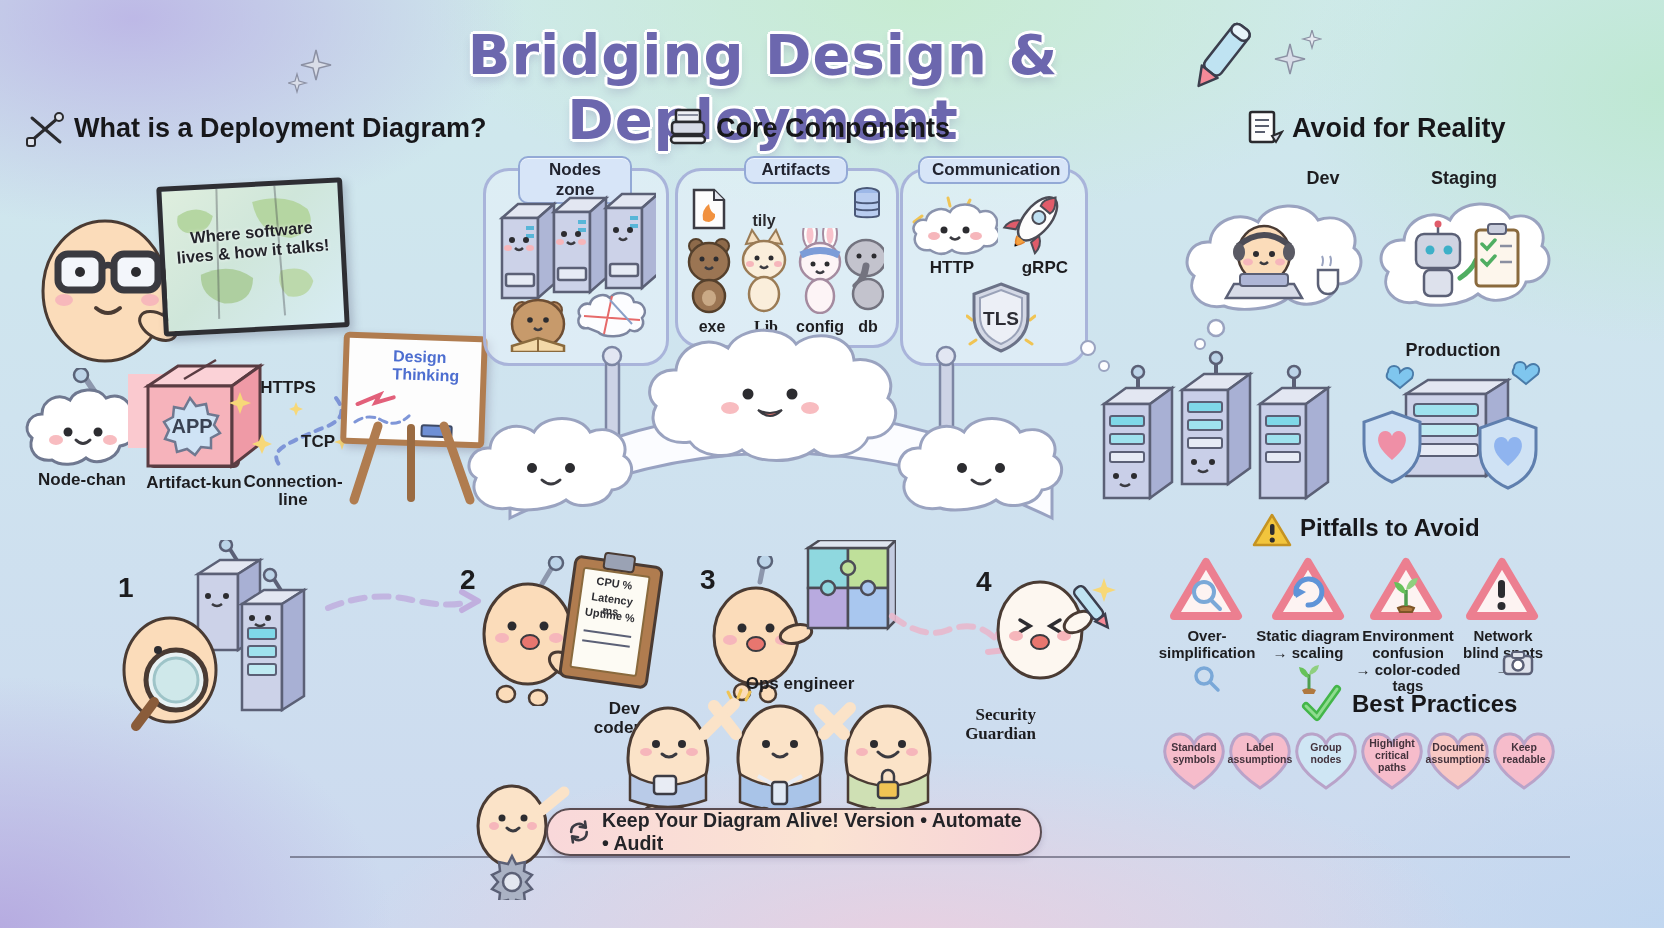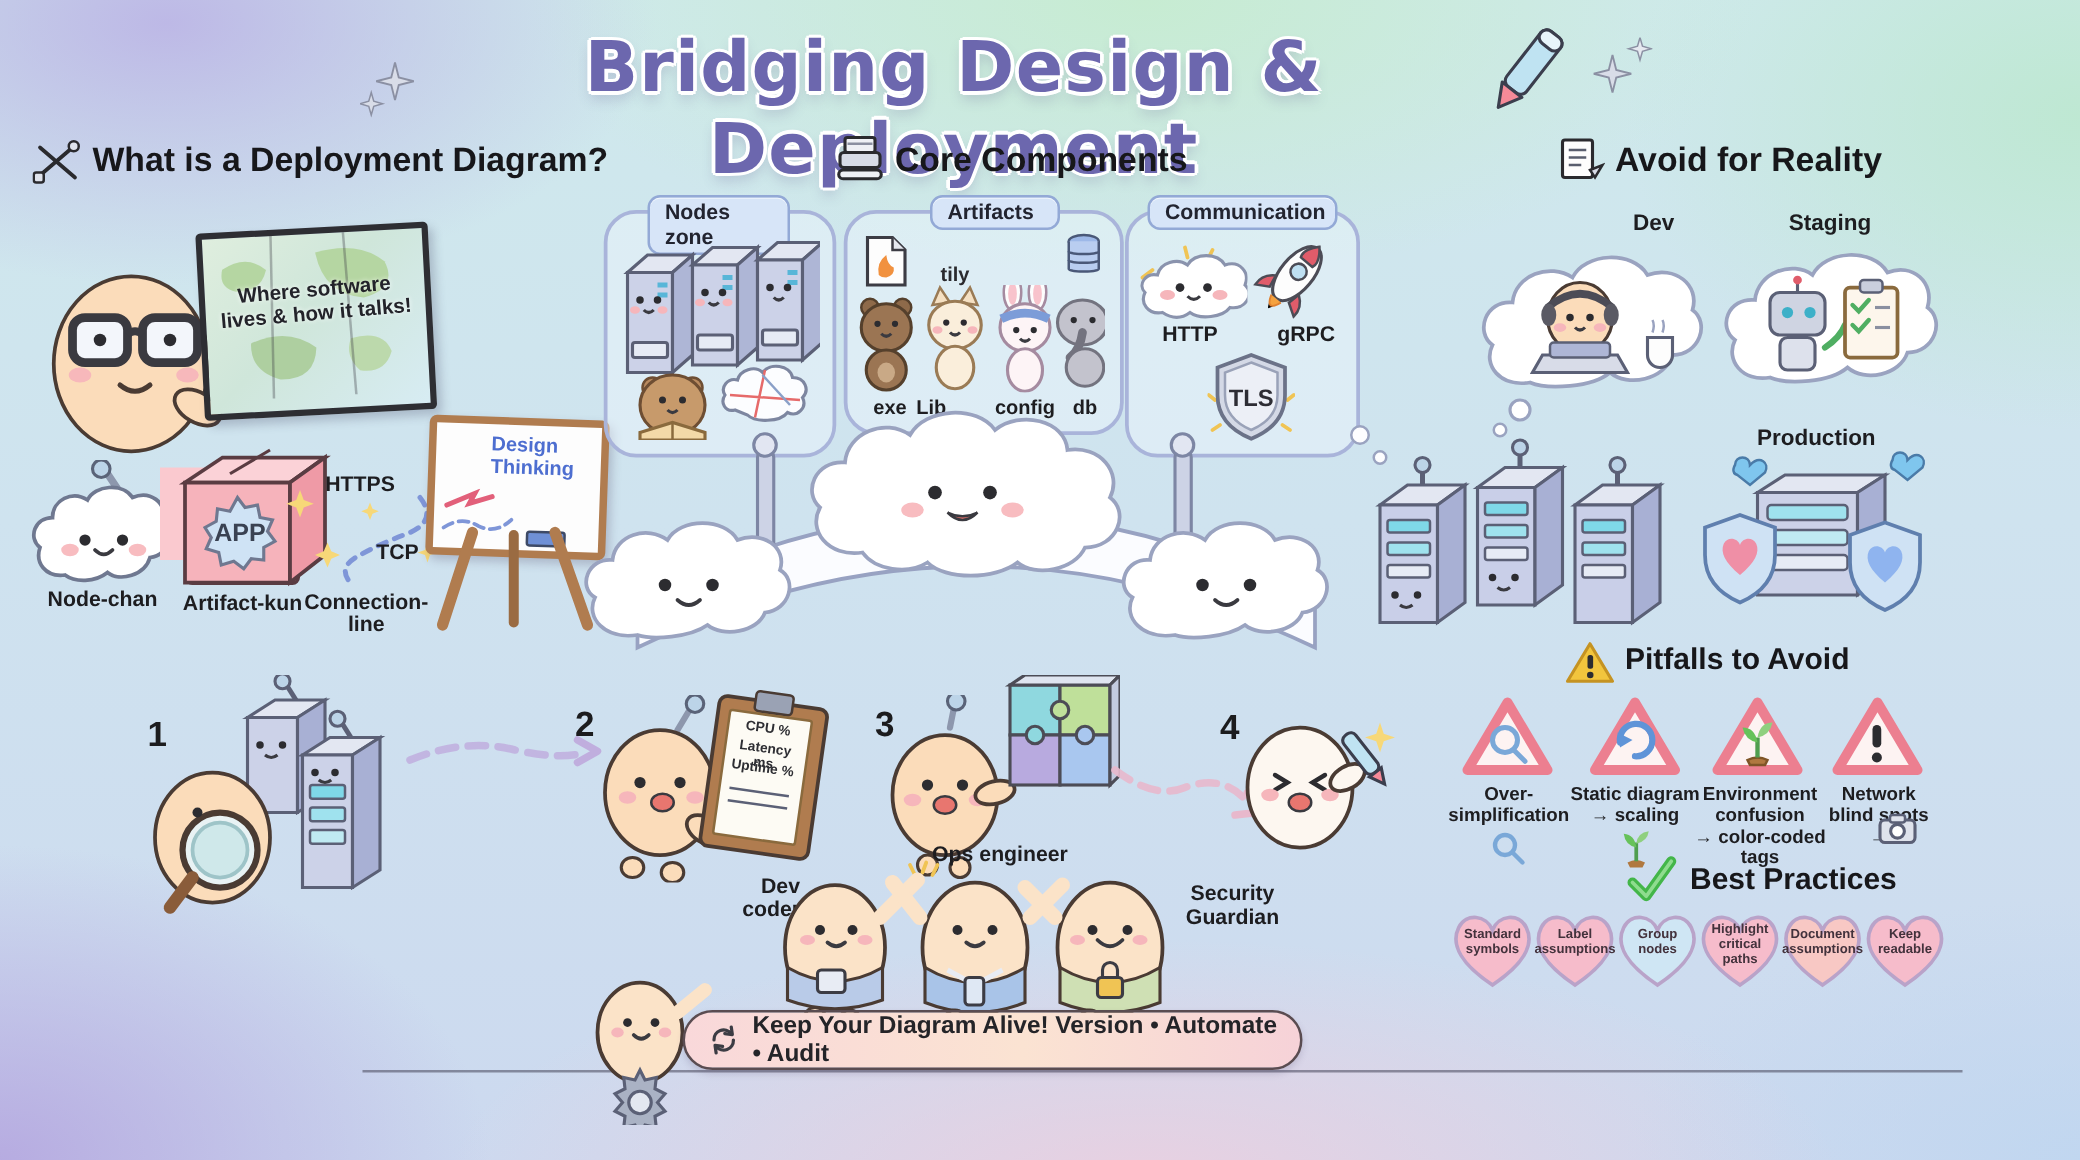--- a/index.html
+++ b/index.html
@@ -21,21 +21,21 @@
     font-family:"DejaVu Sans",sans-serif;font-weight:bold;font-size:56px;letter-spacing:1px;
     color:#6c67ae;
     text-shadow:3px 0 0 #fff,-3px 0 0 #fff,0 3px 0 #fff,0 -3px 0 #fff,2px 2px 0 #fff,-2px -2px 0 #fff,2px -2px 0 #fff,-2px 2px 0 #fff,0 6px 10px rgba(90,80,140,.25);
   }
   .h2{font-weight:bold;font-size:27px;color:#17171a;}
   .h3{font-weight:bold;font-size:24px;color:#17171a;}
   .lbl{font-weight:bold;font-size:17px;color:#1d1d20;text-align:center;}
   .small-lbl{font-weight:bold;font-size:15px;color:#1d1d20;text-align:center;line-height:1.12;}
   .pill{
     background:#d7e5f8;border:2px solid #93a9d6;border-radius:10px;
-    font-weight:bold;font-size:17px;color:#222430;text-align:left;
+    font-weight:bold;font-size:17px;color:#222430;text-align:center;
     padding:2px 12px;box-shadow:0 1px 0 rgba(255,255,255,.6) inset;
   }
   .panel{
     border:3px solid #a9b4da;border-radius:26px;
     background:rgba(241,248,255,.42);
   }
   .heart-txt{
     position:absolute;left:0;top:16px;width:100%;text-align:center;
     font-weight:bold;font-size:10.5px;line-height:1.12;color:#43323c;white-space:pre-line;
   }
@@ -271,21 +271,21 @@
 
     <g transform="translate(160,4)">
       <ellipse cx="22" cy="26" rx="20" ry="18" fill="#c3c3cd" stroke="#73737f" stroke-width="2.5"></ellipse>
       <path d="M22 34 Q20 48 12 54" stroke="#73737f" stroke-width="7" fill="none" stroke-linecap="round"></path>
       <circle cx="15" cy="24" r="2.5" fill="#2c2c30"></circle>
         <circle cx="30" cy="24" r="2.5" fill="#2c2c30"></circle>
       <ellipse cx="24" cy="62" rx="15" ry="15" fill="#c3c3cd" stroke="#73737f" stroke-width="2.5"></ellipse>
     </g>
   </svg>
   <div class="abs small-lbl" style="left:688px;top:318px;width:48px;font-size:16px;">exe</div>
-  <div class="abs small-lbl" style="left:721px;top:318px;width:48px;font-size:16px;">Lib</div>
+  <div class="abs small-lbl" style="left:742px;top:318px;width:48px;font-size:16px;font-family:Liberation Serif, serif;">Lib</div>
   <div class="abs small-lbl" style="left:792px;top:318px;width:56px;font-size:16px;">config</div>
   <div class="abs small-lbl" style="left:846px;top:318px;width:44px;font-size:16px;">db</div>
 
   <div class="abs panel" style="left:900px;top:168px;width:182px;height:192px;"></div>
   <div class="abs pill" style="left:918px;top:156px;width:124px;">Communication</div>
   <svg class="abs" style="left:908px;top:192px;" width="90" height="66" viewBox="0 0 90 66">
     <path d="M6 30 L14 24 M82 26 L74 30 M40 6 L42 14 M62 8 L58 16" stroke="#f0c454" stroke-width="3" stroke-linecap="round"></path>
     <path d="M22 58 C10 60 4 50 8 42 C2 36 8 26 18 28 C20 18 34 14 42 20 C48 10 66 10 72 20 C84 16 92 26 88 36 C96 44 88 56 76 54 C70 62 52 64 44 58 C36 64 28 62 22 58Z" fill="#ffffff" stroke="#8a93ad" stroke-width="2.5"></path>
     <circle cx="36" cy="38" r="3.5" fill="#2c2c30"></circle>
       <circle cx="58" cy="38" r="3.5" fill="#2c2c30"></circle>
@@ -665,21 +665,21 @@
     <g transform="rotate(-38 100 44)">
       <rect x="92" y="22" width="12" height="38" rx="5" fill="#bfe3f2" stroke="#3b3e4d" stroke-width="2.5"></rect>
       <path d="M92 60 L104 60 L98 72Z" fill="#f58a98" stroke="#3b3e4d" stroke-width="2.5"></path>
     </g>
     <path d="M112 18 L115 27 L124 30 L115 33 L112 42 L109 33 L100 30 L109 27Z" fill="#f7d878"></path>
   </svg>
 
   <div class="abs lbl pre" style="left:560px;top:700px;width:80px;text-align:right;line-height:1.1;">Dev
 coder</div>
   <div class="abs lbl" style="left:730px;top:674px;width:140px;">Ops engineer</div>
-  <div class="abs lbl pre" style="left:936px;top:706px;width:100px;text-align:center;line-height:1.1;">Security
+  <div class="abs lbl pre" style="left:936px;top:706px;width:100px;text-align:right;line-height:1.1;font-family:Liberation Serif, serif;">Security
 Guardian</div>
 
   <svg class="abs" style="left:620px;top:688px;" width="330" height="160" viewBox="0 0 330 160">
 
     <path d="M118 10 L121 2 M126 12 L130 4 M112 12 L108 4" stroke="#f0c454" stroke-width="3" stroke-linecap="round"></path>
 
     <g>
       <ellipse cx="48" cy="70" rx="40" ry="50" fill="#fbe3c8" stroke="#4a3b33" stroke-width="3"></ellipse>
       <circle cx="36" cy="56" r="4" fill="#2c2c30"></circle>
         <circle cx="62" cy="56" r="4" fill="#2c2c30"></circle>

